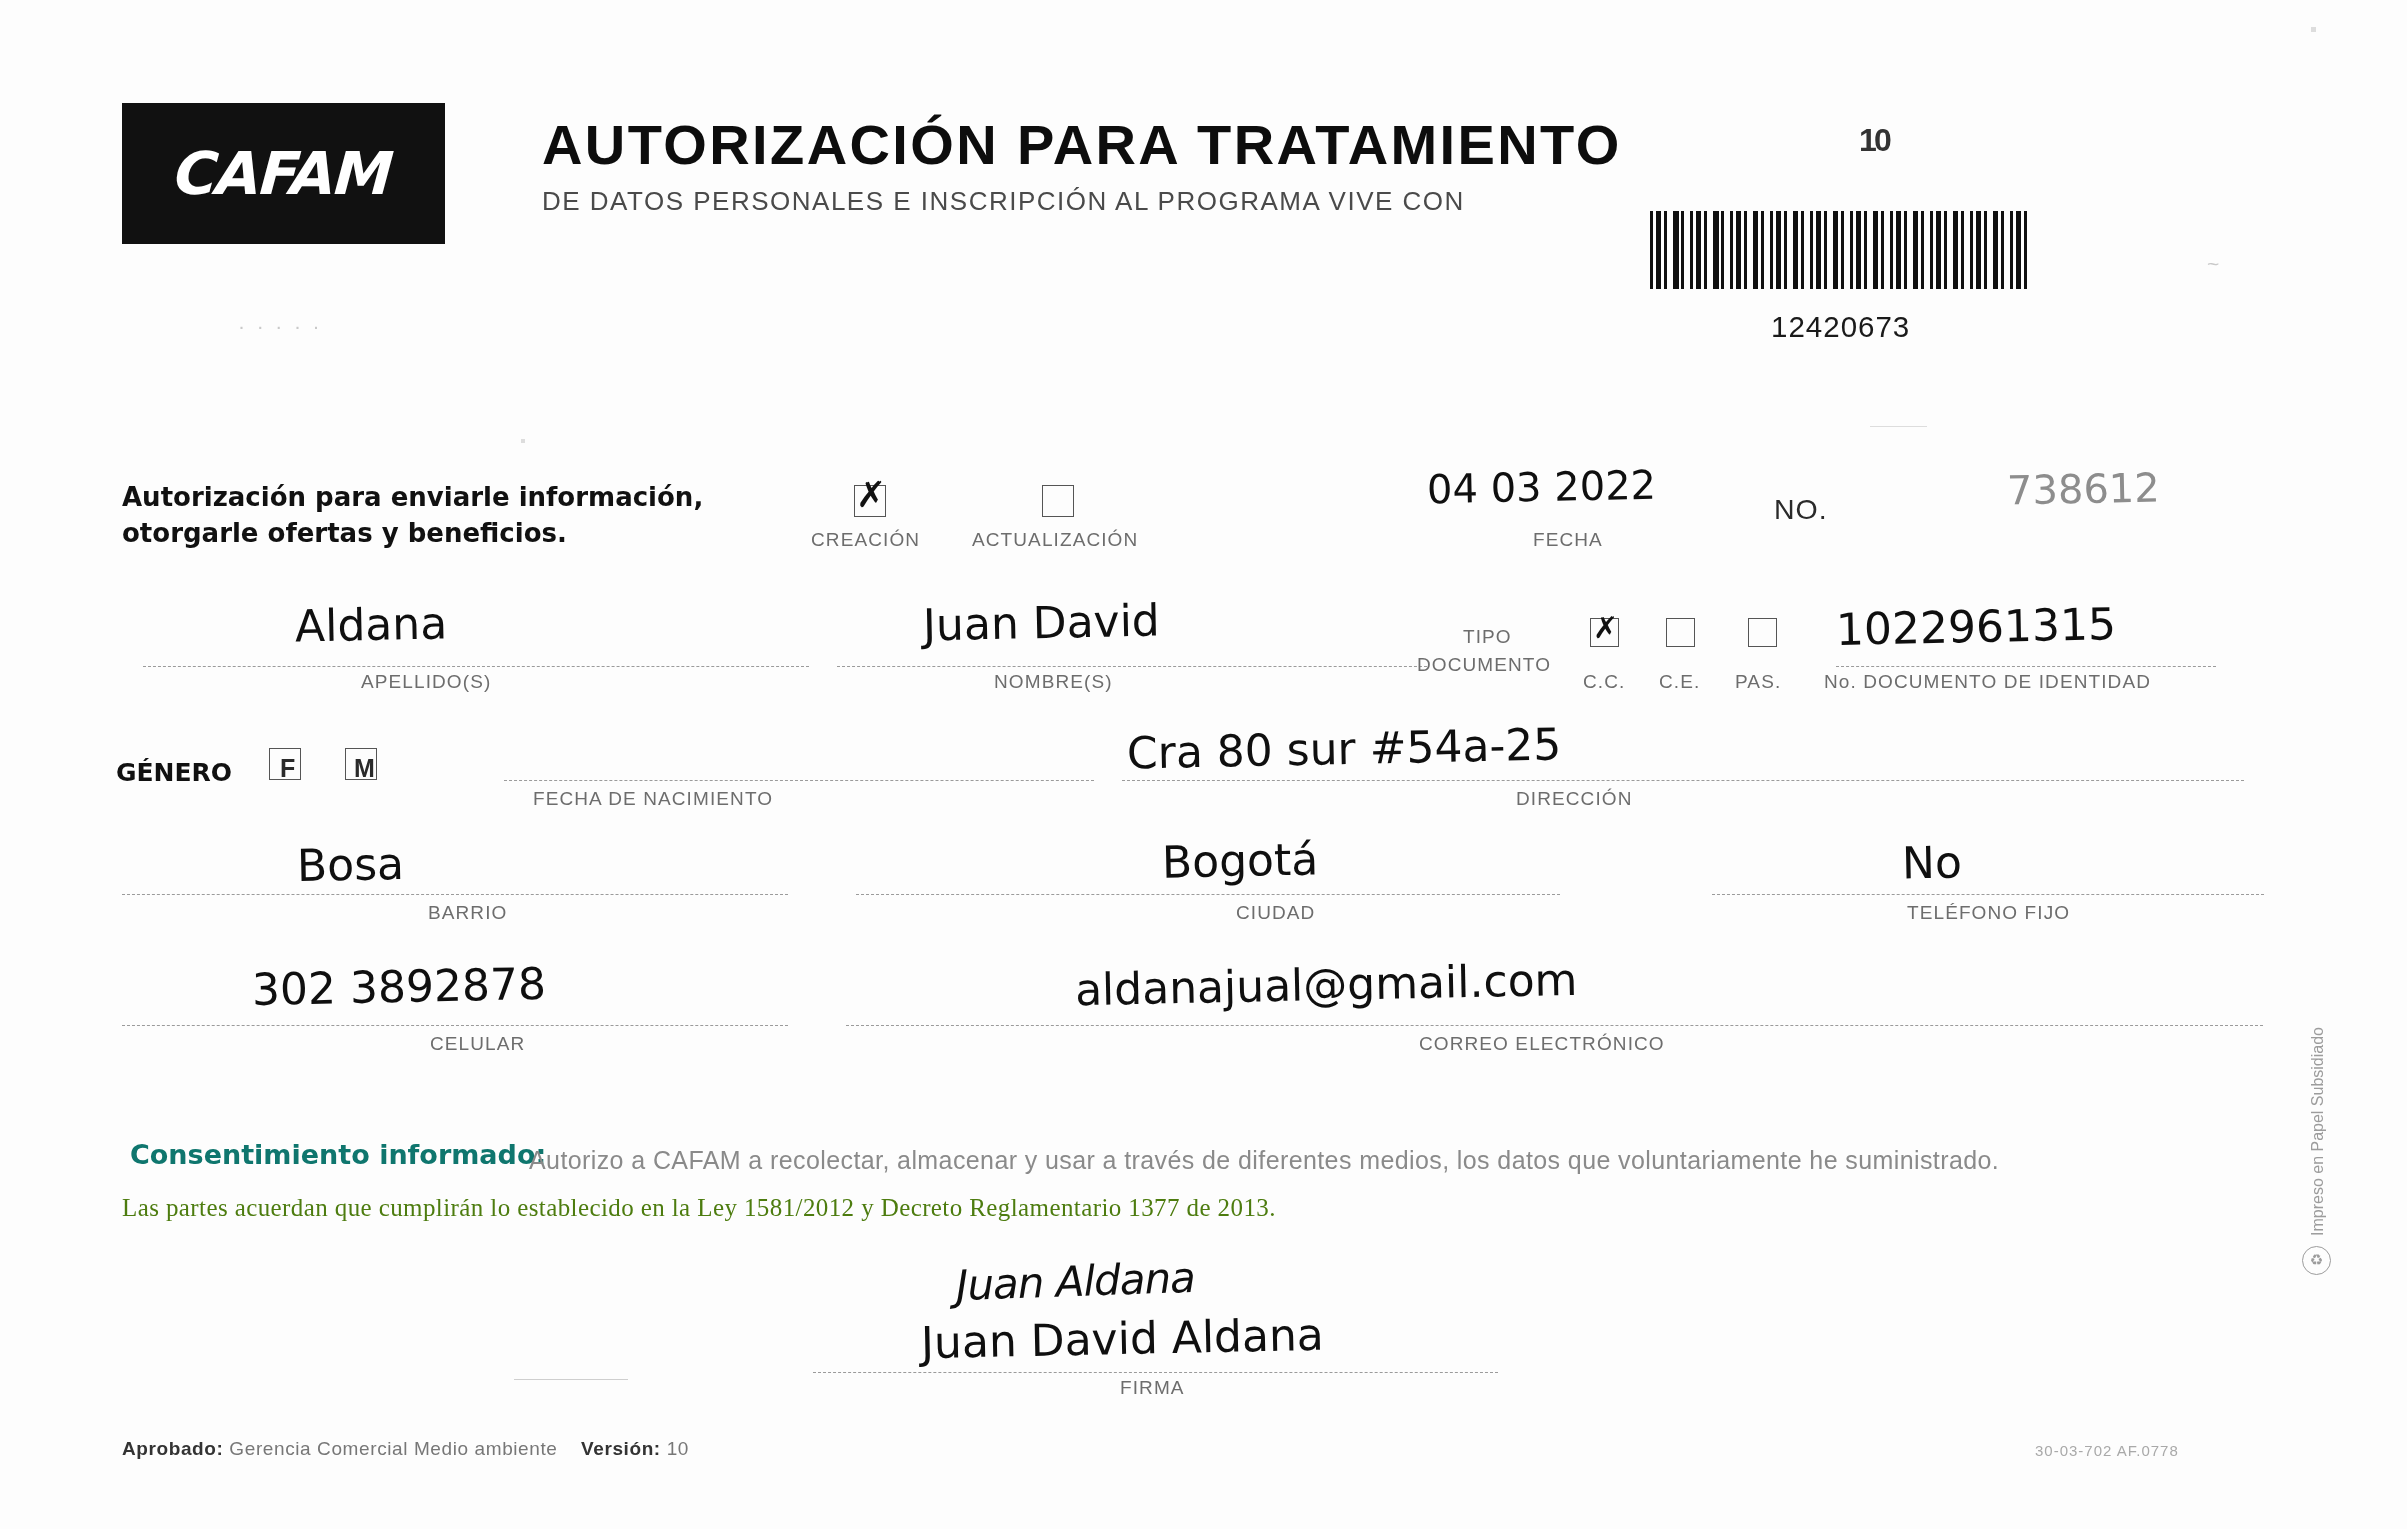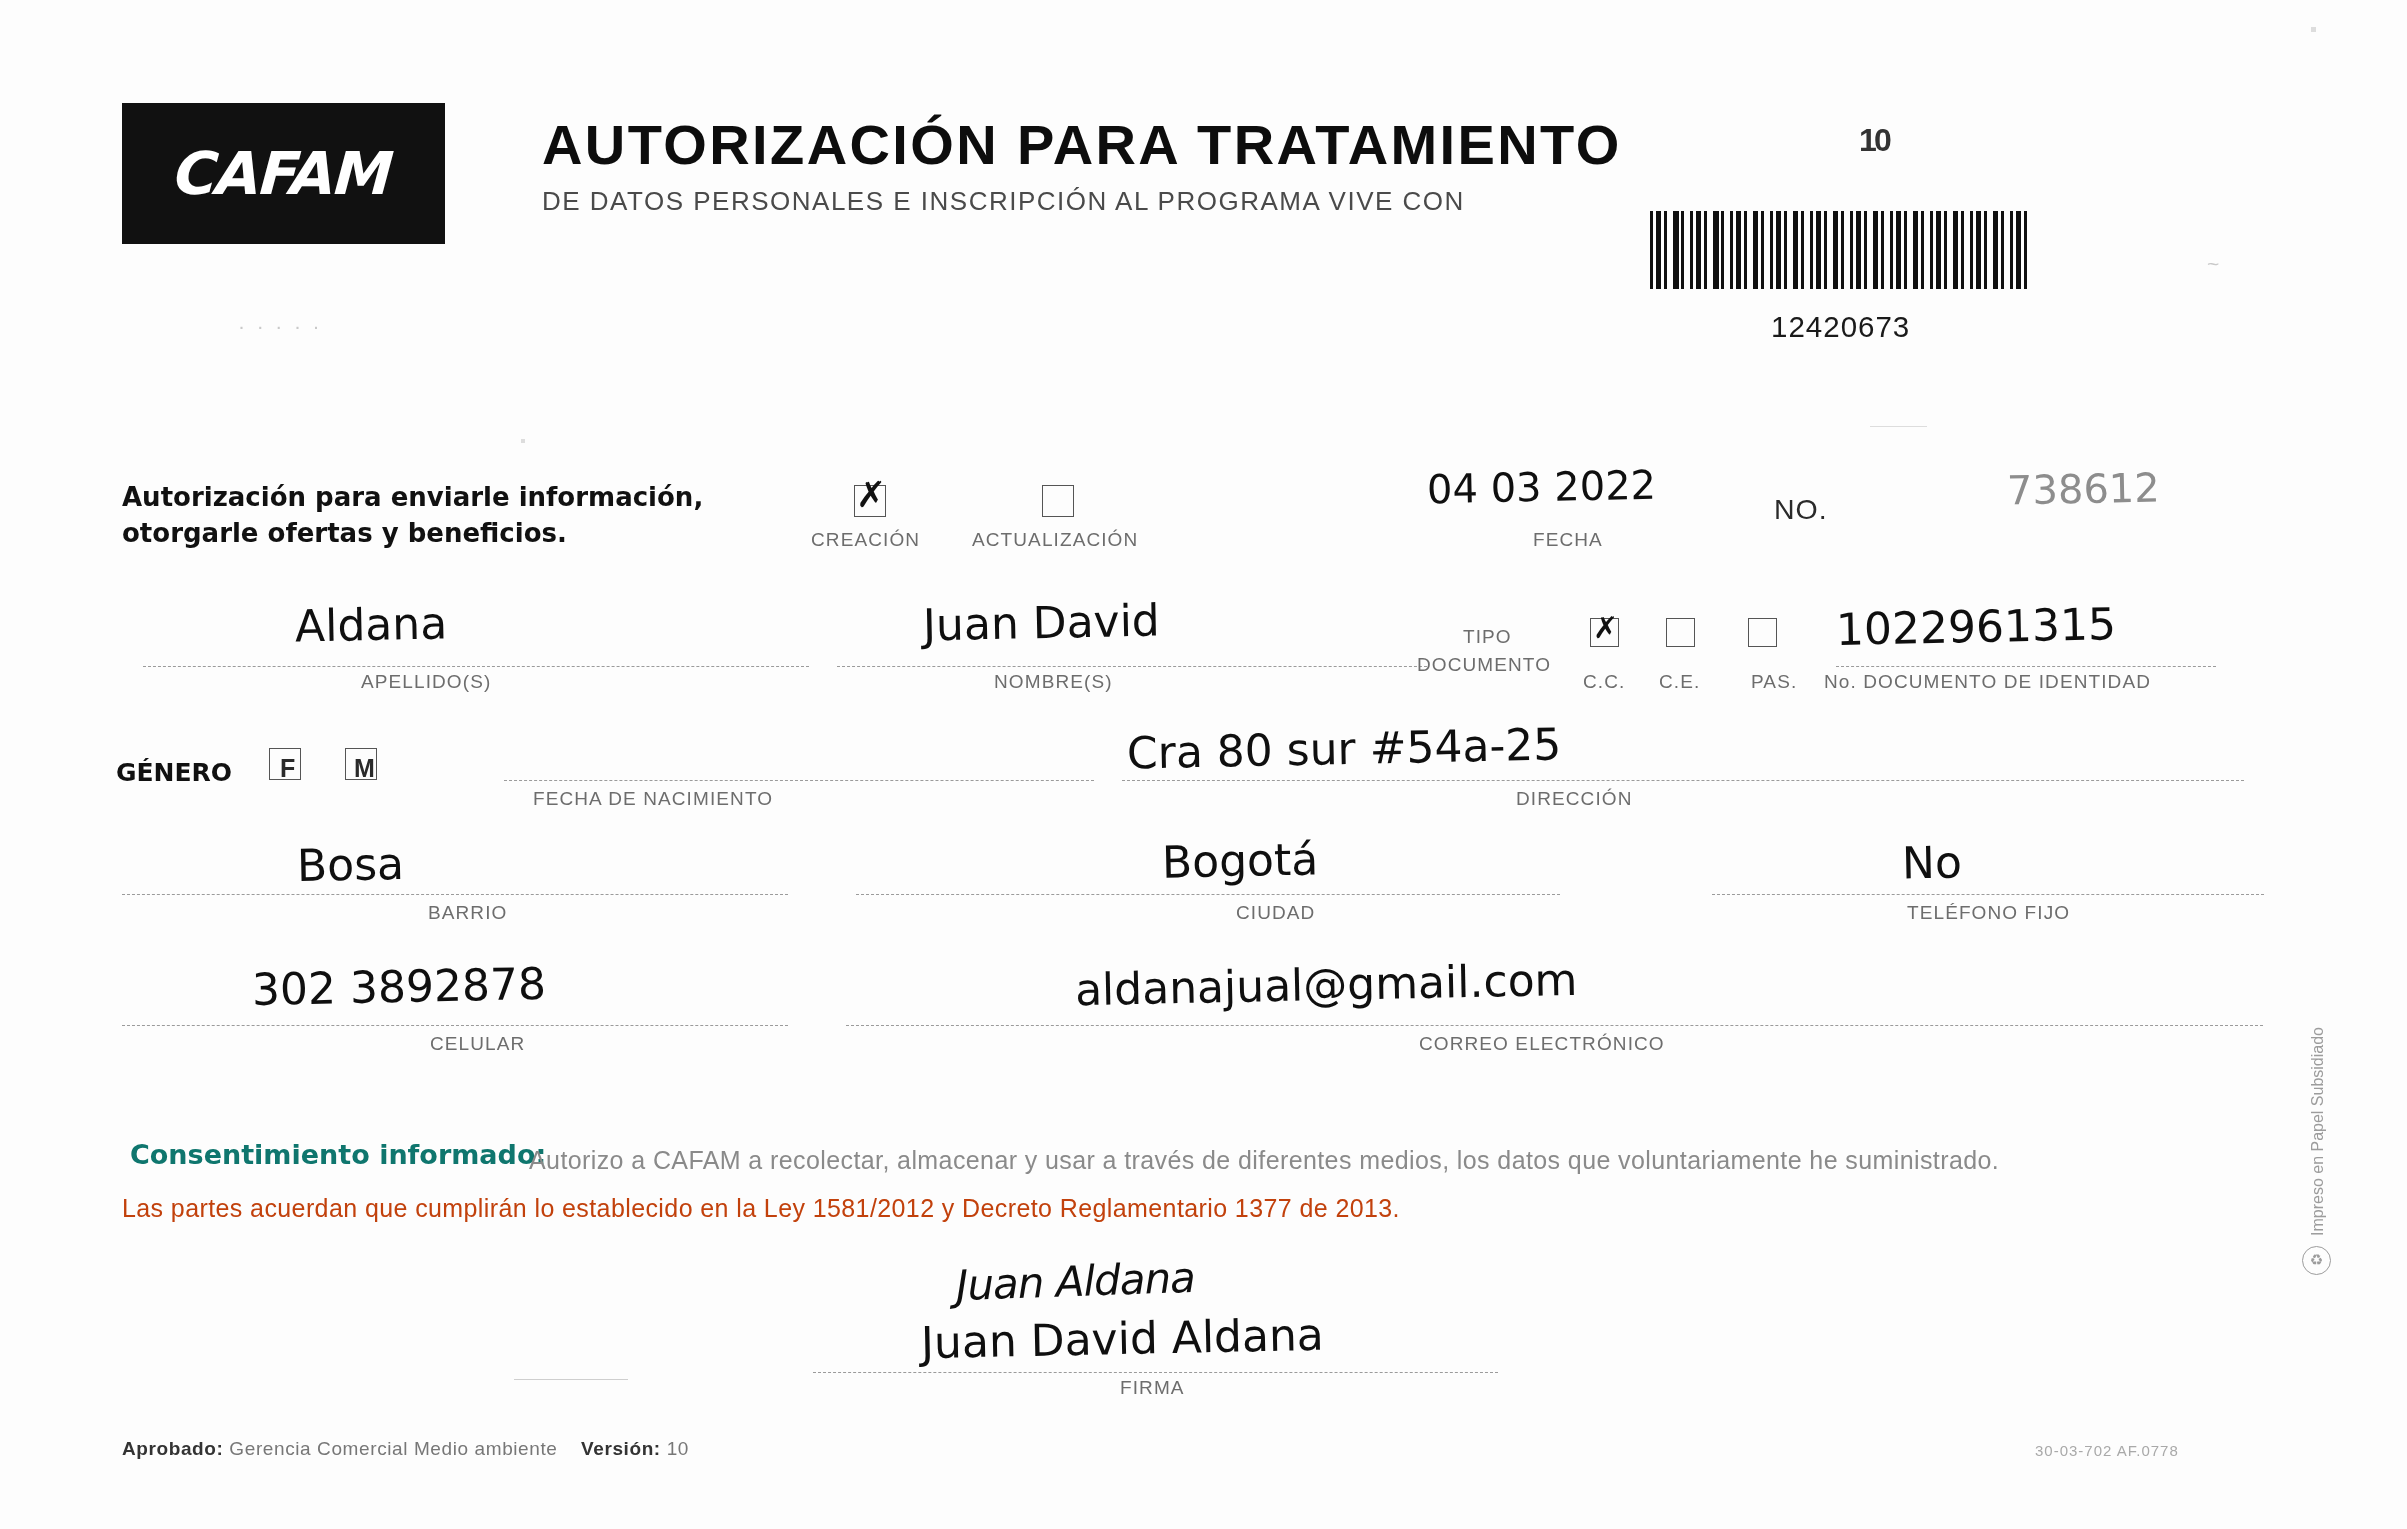--- a/index.html
+++ b/index.html
@@ -183,23 +183,23 @@
     font-size: 25px;
     color: #8a8a8a;
     letter-spacing: 0.4px;
     line-height: 1.55;
   }
   .consent-body2 {
     position: absolute;
     left: 122px;
     top: 1189px;
     width: 2188px;
-    font-family: Liberation Sans, sans-serif;
+    font-family: Liberation Serif, serif;
     font-size: 25px;
-    color: #c2410c;
+    color: #4d7c0f;
     letter-spacing: 0.4px;
     line-height: 1.55;
   }
   
   .footer-left {
     position: absolute;
     left: 122px;
     top: 1438px;
     font-family: "Liberation Sans", sans-serif;
     font-size: 19px;
@@ -294,21 +294,21 @@
   <div class="plabel" style="left:1417px; top:654px;">DOCUMENTO</div>
 
   <div class="cbox small" style="left:1590px; top:618px;"></div>
   <div class="cmark" style="left:1593px; top:613px; font-size:30px;">✗</div>
   <div class="plabel" style="left:1583px; top:671px;">C.C.</div>
 
   <div class="cbox small" style="left:1666px; top:618px;"></div>
   <div class="plabel" style="left:1659px; top:671px;">C.E.</div>
 
   <div class="cbox small" style="left:1748px; top:618px;"></div>
-  <div class="plabel" style="left:1735px; top:671px;margin-left:16px;">PAS.</div>
+  <div class="plabel" style="left:1735px; top:671px;">PAS.</div>
 
   <div class="rule" style="left:1836px; top:666px; width:380px;"></div>
   <div class="hand h1" style="left:1836px; top:601px;">1022961315</div>
   <div class="plabel" style="left:1824px; top:671px;">No. DOCUMENTO DE IDENTIDAD</div>
 
   <div class="bold-label" style="left:116px; top:756px; font-size:25px;">GÉNERO</div>
   <div class="cbox" style="left:269px; top:748px;"></div>
   <div class="plabel dark" style="left:280px; top:754px; font-size:25px; font-weight:bold;">F</div>
   <div class="cbox" style="left:345px; top:748px;"></div>
   <div class="plabel dark" style="left:354px; top:754px; font-size:25px; font-weight:bold;">M</div>

